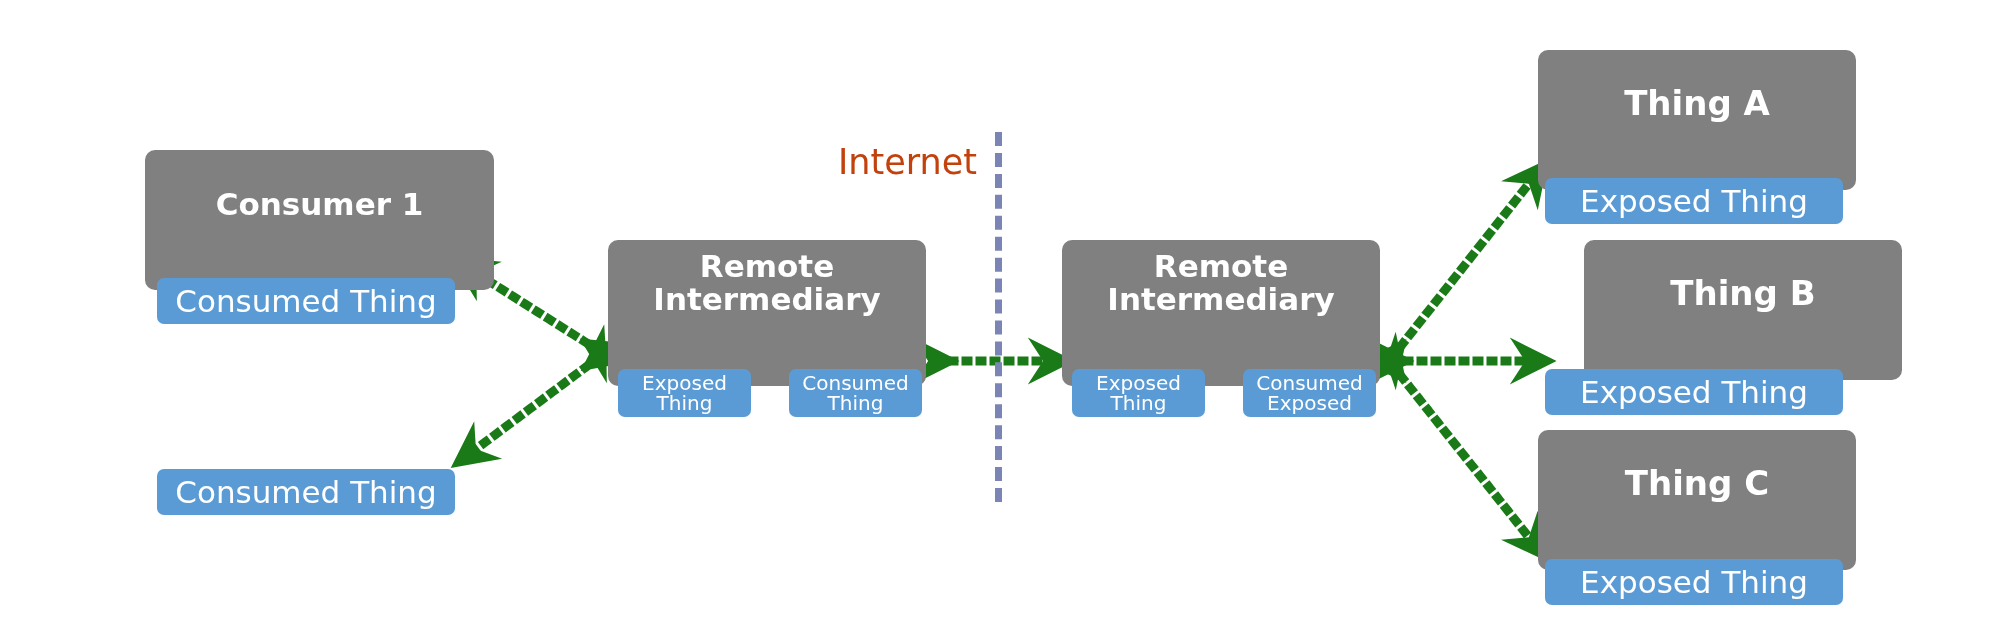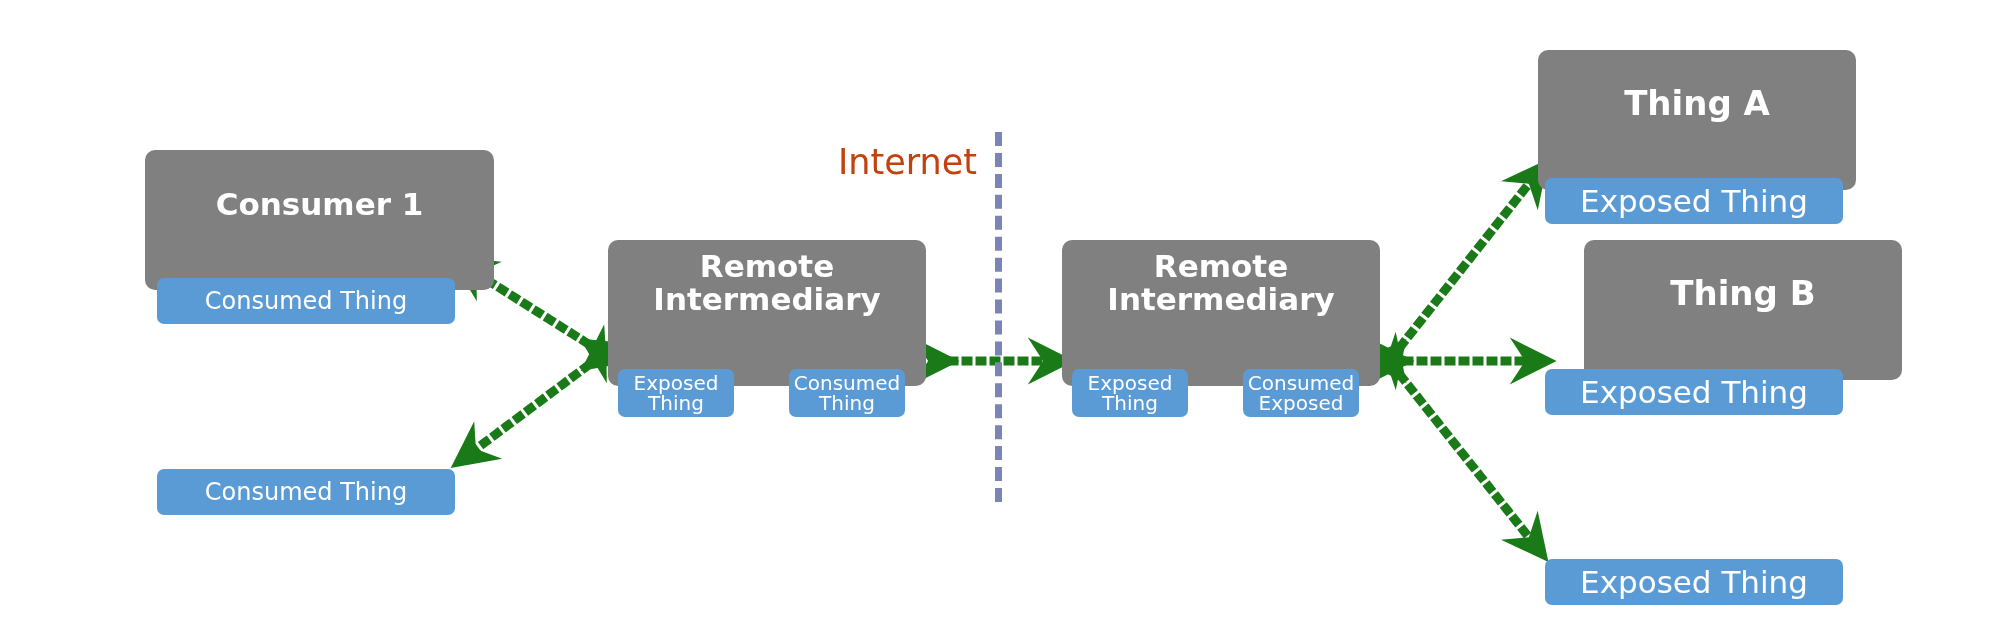--- a/index.html
+++ b/index.html
@@ -64,34 +64,34 @@
     width: 349px;
     height: 140px;
   }
   .consumer .node-title {
     font-size: 31px;
     margin-top: 38px;
   }
   .chip-consumer {
     width: 298px;
     height: 46px;
-    font-size: 24px;
+    font-size: 31px;
   }
 
   
   .intermediary {
     width: 318px;
     height: 146px;
   }
   .intermediary .node-title {
     font-size: 31px;
     margin-top: 10px;
   }
   .chip-inter {
-    width: 116px;
+    width: 133px;
     height: 48px;
     font-size: 20px;
   }
 
   
   .thing {
     width: 318px;
     height: 140px;
   }
   .thing .node-title {
@@ -217,15 +217,18 @@
   <div class="node thing" style="left:1538px; top:50px;">
     <div class="node-title">Thing A</div>
   </div>
   <div class="chip chip-thing" style="left:1545px; top:143px;">Exposed Thing</div>
 
   <div class="node thing" style="left:1538px; top:240px;margin-left:46px;">
     <div class="node-title">Thing B</div>
   </div>
   <div class="chip chip-thing" style="left:1545px; top:334px;">Exposed Thing</div>
 
+  <div class="node thing" style="left:1538px; top:430px;">
+    <div class="node-title">Thing C</div>
+  </div>
   <div class="chip chip-thing" style="left:1545px; top:524px;">Exposed Thing</div>
 
 </div>
 
 </body></html>

